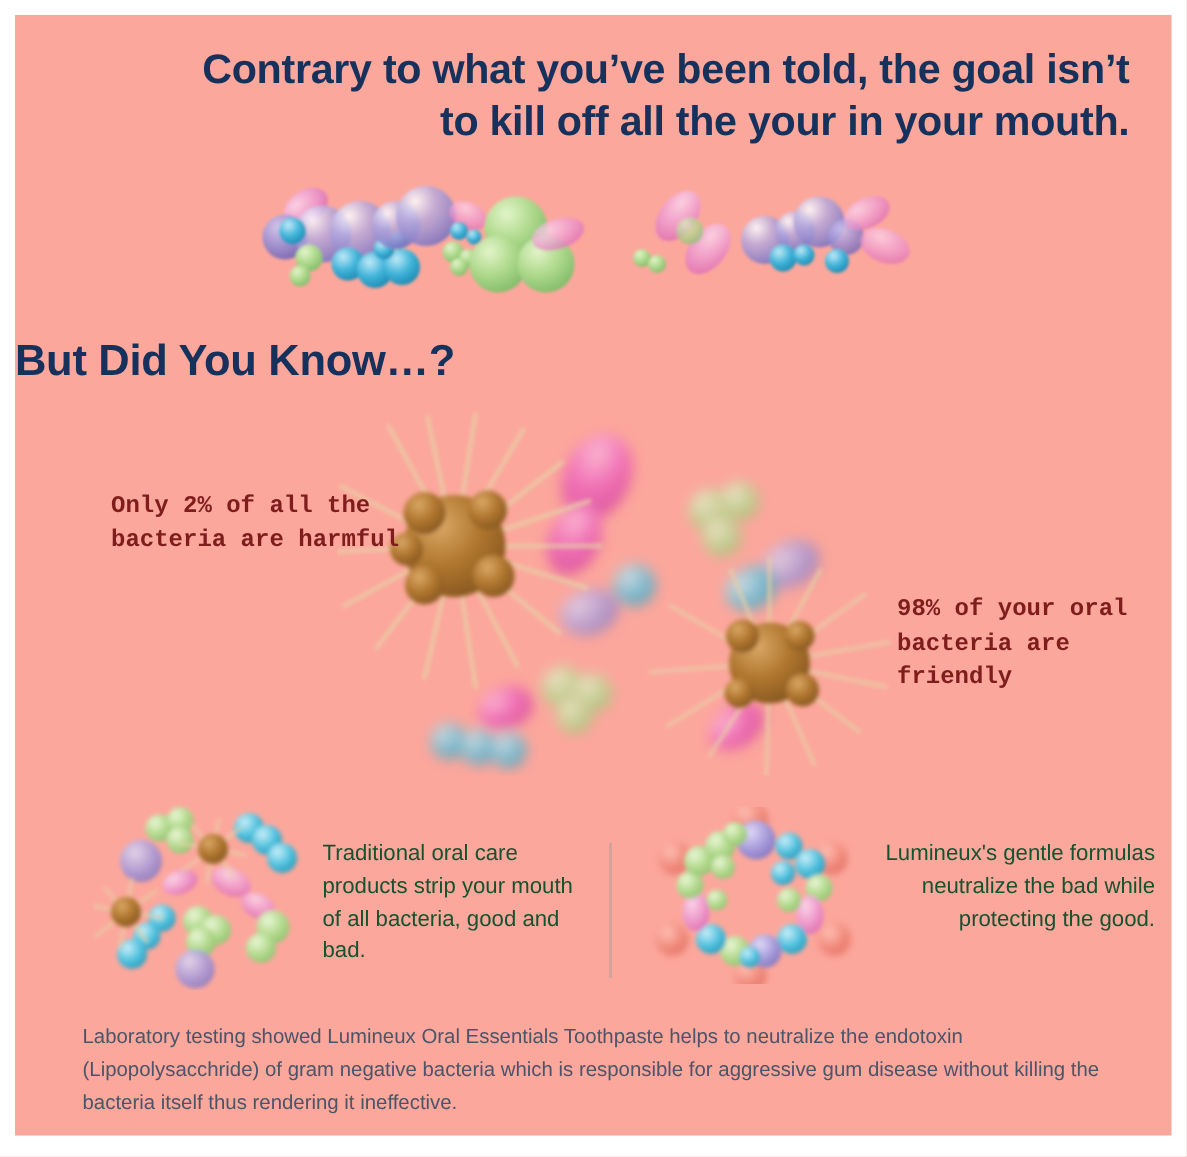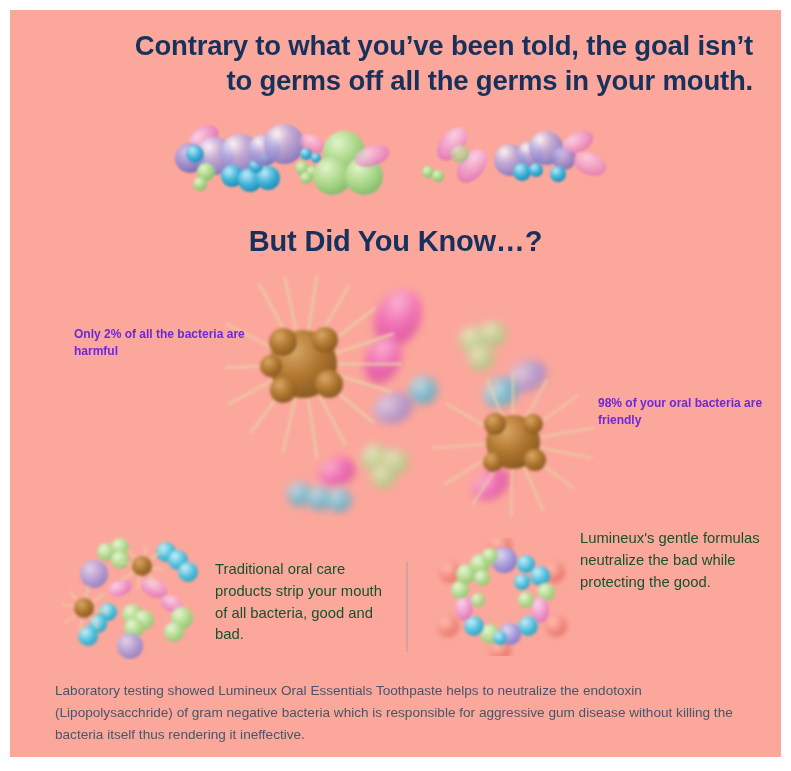--- a/index.html
+++ b/index.html
@@ -38,47 +38,47 @@
     padding: 0 28px;
     box-sizing: border-box;
   }
   .headline .l2 { display: block; }
 
   .subhead {
     position: absolute;
     left: 0;
     top: 215px;
     width: 771px;
-    text-align: center;
     color: #16325c;
     font-size: 29px;
     font-weight: bold;
     letter-spacing: -0.2px;
   }
 
   
   .callout {
     position: absolute;
-    color: #6d28d9;
-    font-size: 12px;
+    color: #7f1d1d;
+    font-size: 16px;
     font-weight: bold;
     line-height: 1.42;
+    font-family: Liberation Mono, monospace;
   }
   #callout-left  { left: 64px;  top: 316px; width: 210px; }
   #callout-right { left: 588px; top: 385px; width: 200px; }
 
   
   .col-text {
     position: absolute;
     color: #14532d;
     font-size: 14.8px;
     line-height: 1.47;
   }
   #col-left-text  { left: 205px; top: 549px; width: 180px; }
-  #col-right-text { left: 570px; top: 518px; width: 190px; }
+  #col-right-text { left: 570px; top: 549px; width: 190px; text-align: right; }
 
   #divider {
     position: absolute;
     left: 396px;
     top: 552px;
     width: 2px;
     height: 90px;
     background: #c9a49f;
     opacity: 0.85;
   }
@@ -101,21 +101,21 @@
   #art-bl     { left: 52px;  top: 522px;  width: 160px; height: 128px; }
   #art-br     { left: 424px; top: 528px;  width: 140px; height: 118px; }
 </style>
 </head>
 <body>
 
 <div id="poster">
 
   <div class="headline">
     <span>Contrary to what you’ve been told, the goal isn’t</span>
-    <span class="l2">to germs off all the germs in your mouth.</span>
+    <span class="l2">to kill off all the your in your mouth.</span>
   </div>
 
   <svg class="art" id="art-top" viewBox="0 0 470 100">
     <defs>
       <radialGradient id="gPurple" cx="35%" cy="28%" r="75%">
         <stop offset="0%" stop-color="#cfc8f2"></stop>
         <stop offset="55%" stop-color="#9a8fd4"></stop>
         <stop offset="100%" stop-color="#7165b4"></stop>
       </radialGradient>
       <radialGradient id="gTeal" cx="35%" cy="28%" r="75%">

